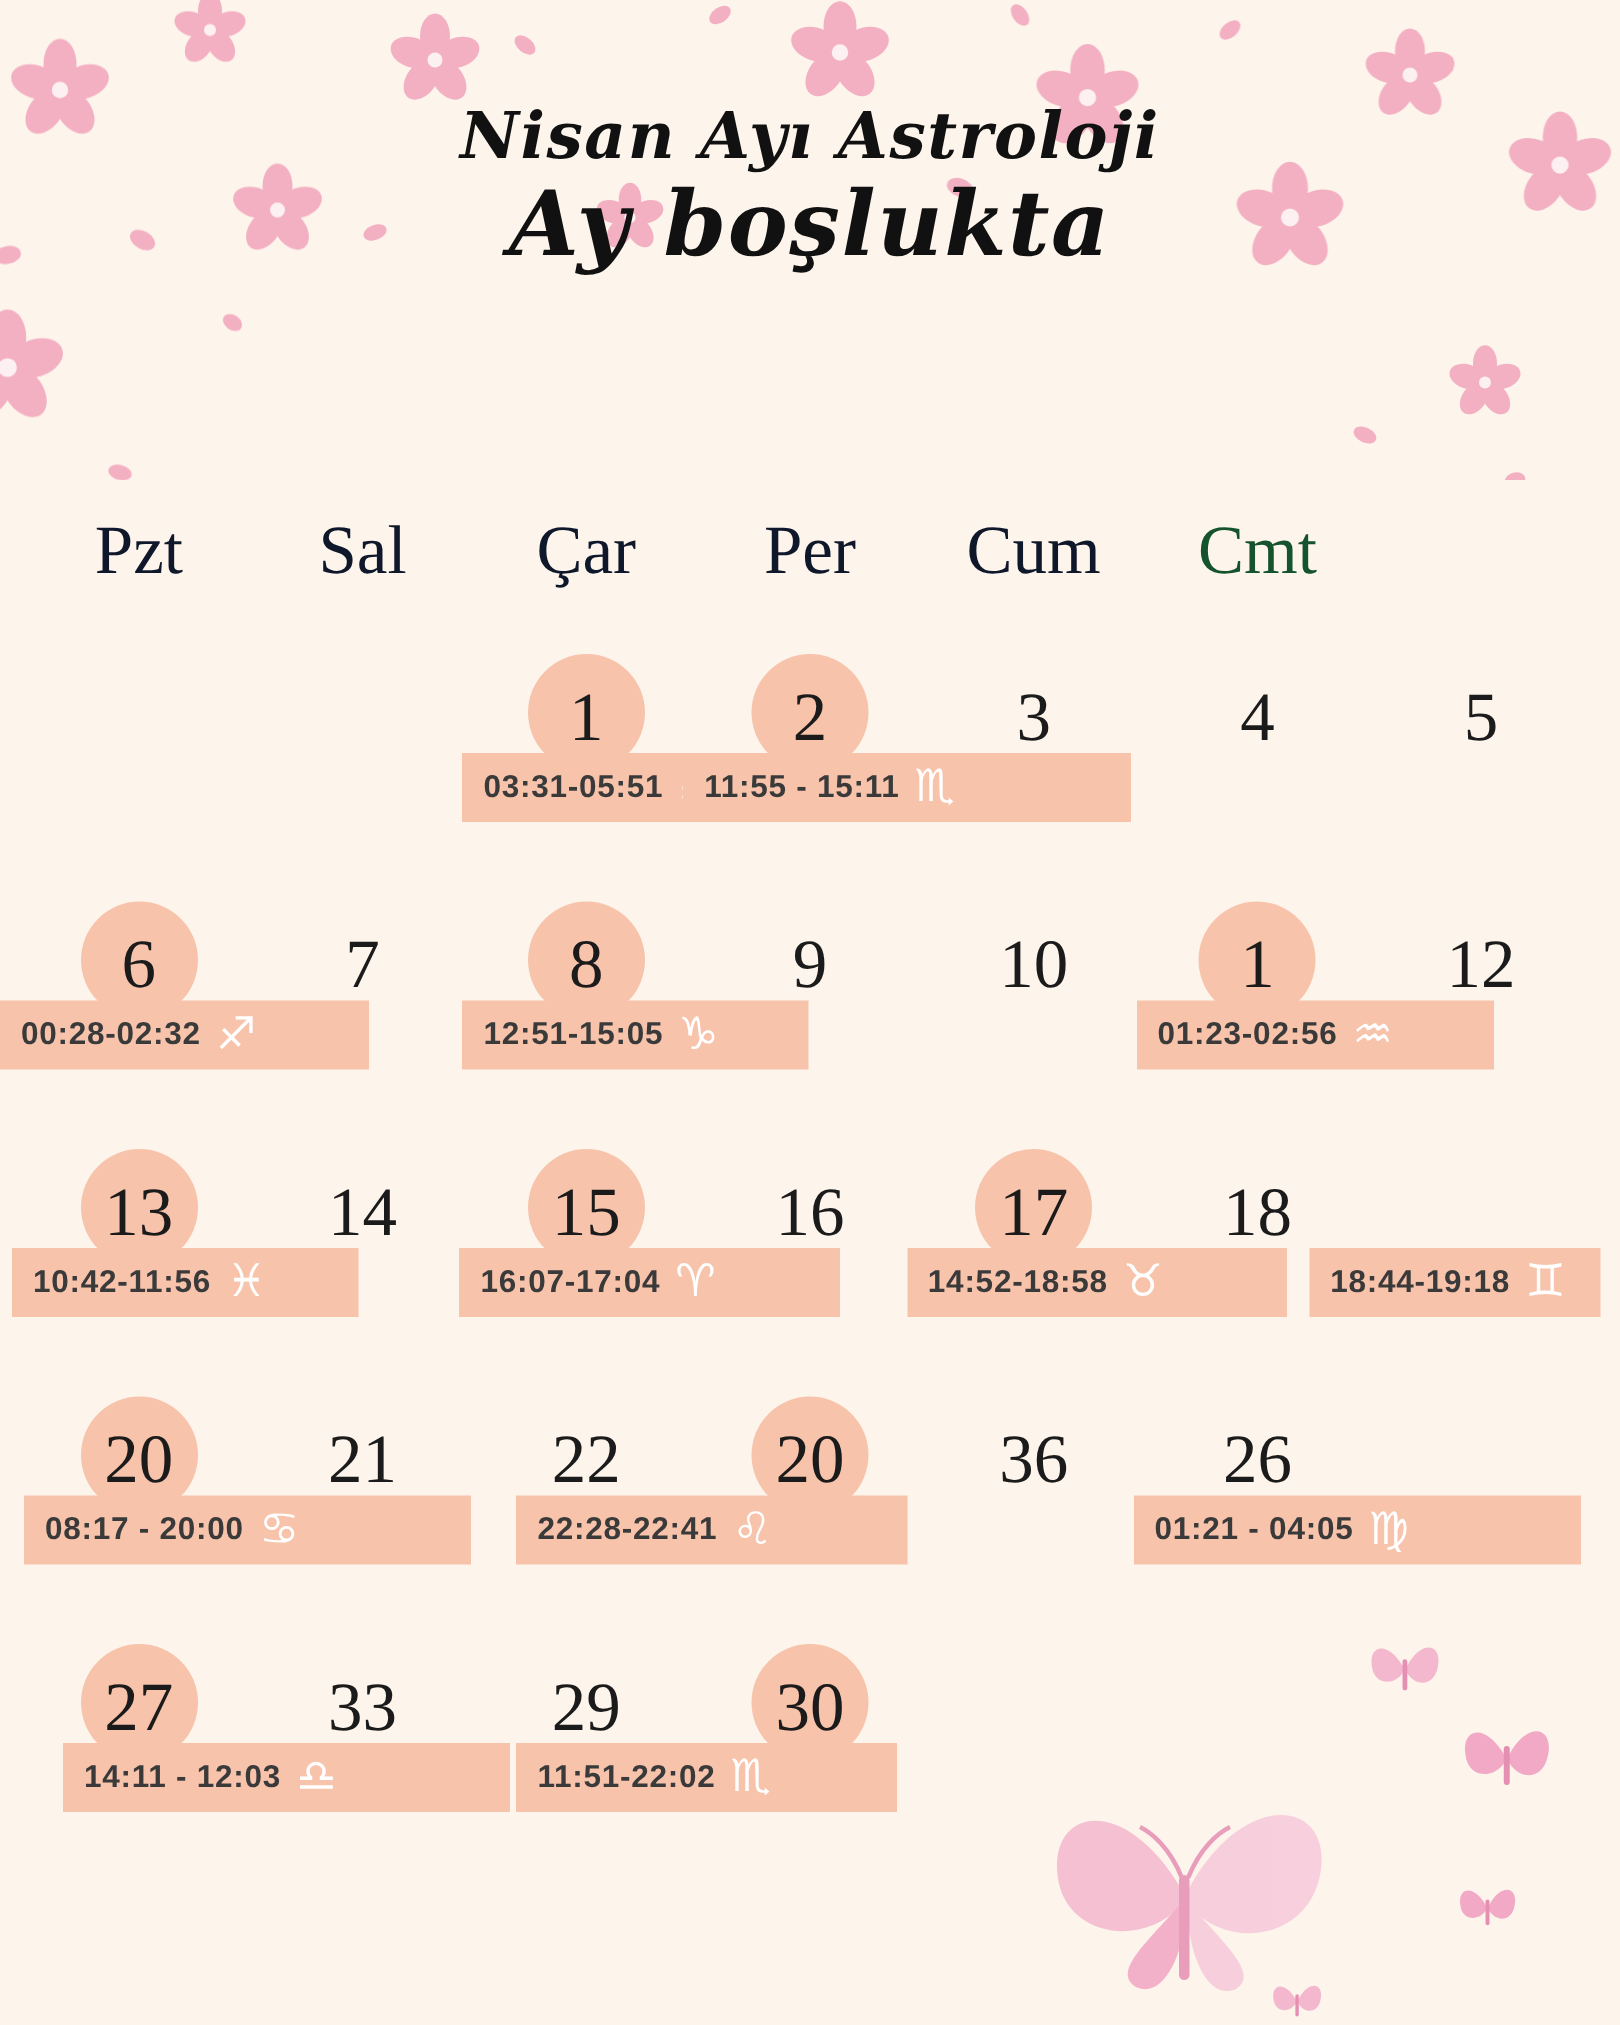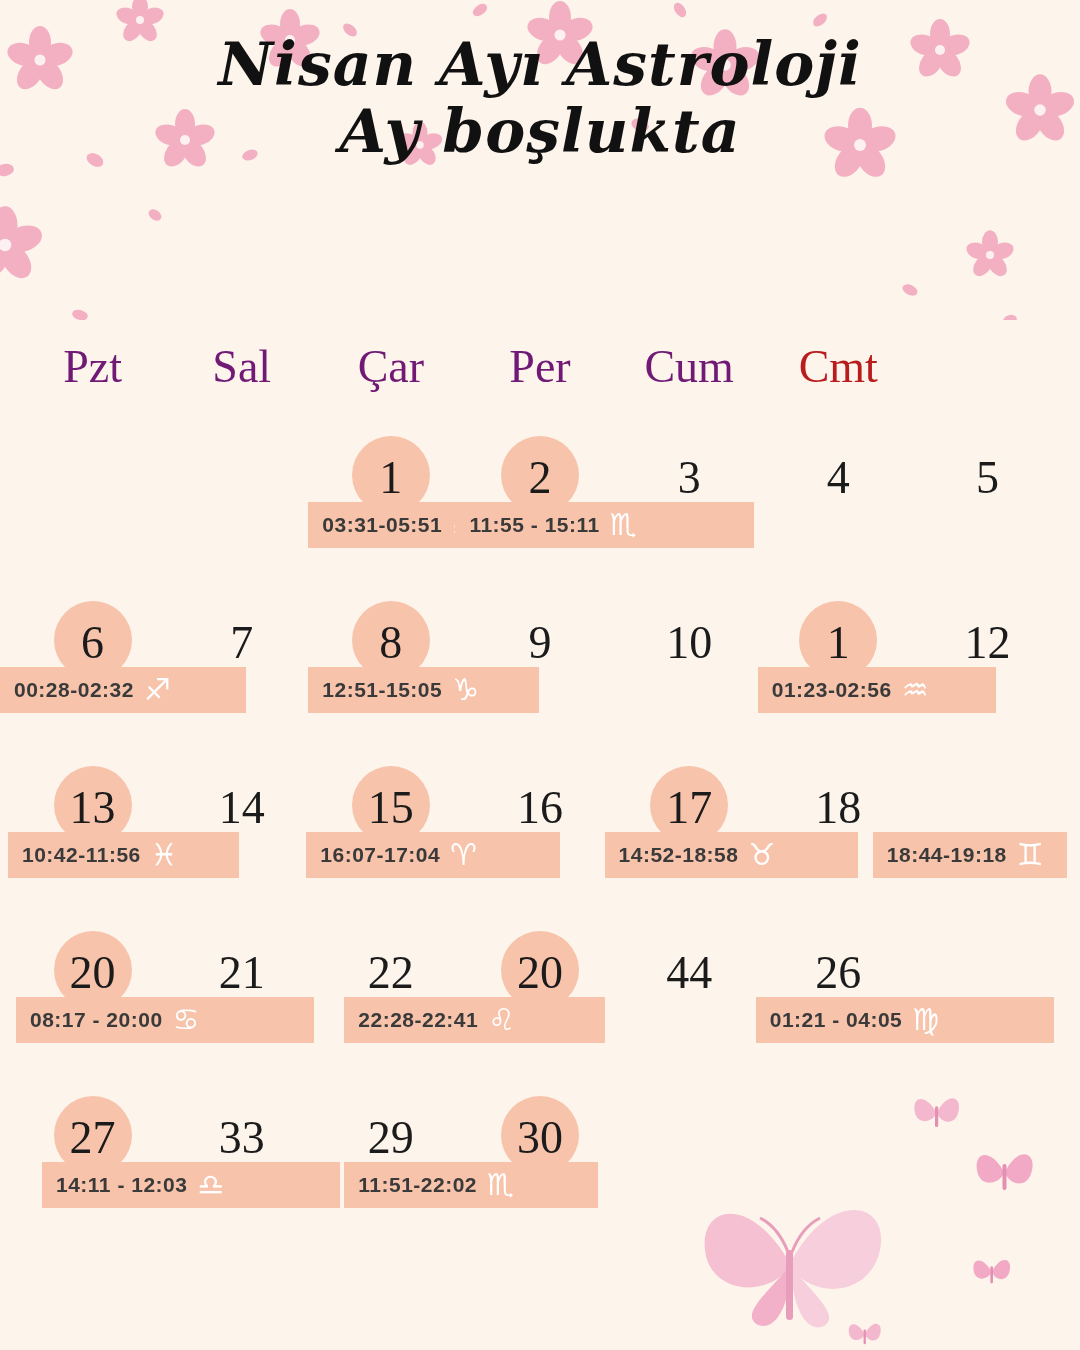--- a/index.html
+++ b/index.html
@@ -20,36 +20,36 @@
     text-align:center;z-index:5;
   }
   .title-line{
     font-family:"DejaVu Serif", serif;
     font-style:italic;
     font-weight:bold;
     color:#111;
     letter-spacing:1px;
     line-height:1.02;
   }
-  #title-line-1{font-size:60px;}
+  #title-line-1{font-size:43px;margin-top:36px;}
   #title-line-2{font-size:60px;margin-top:6px;}
 
   
   #weekdays{
     position:absolute;top:340px;left:18px;width:1044px;
     display:grid;grid-template-columns:repeat(7,1fr);
     z-index:4;
   }
   .weekday{
     text-align:center;
     font-size:46px;
-    color:#701a75;
+    color:#0f172a;
     font-family:"Liberation Serif", serif;
   }
-  .weekday.weekend{color:#b91c1c;}
+  .weekday.weekend{color:#14532d;}
 
   
   #calendar{
     position:absolute;top:430px;left:18px;width:1044px;
     z-index:4;
   }
   .week{
     position:relative;
     height:165px;
   }
@@ -356,21 +356,21 @@
         <div class="day">
           <span class="daynum">21</span>
         </div>
         <div class="day">
           <span class="daynum">22</span>
         </div>
         <div class="day highlight">
           <span class="daynum">20</span>
         </div>
         <div class="day">
-          <span class="daynum">44</span>
+          <span class="daynum">36</span>
         </div>
         <div class="day">
           <span class="daynum">26</span>
         </div>
       </div>
       <div class="bar" style="left: -2px; width: 298.286px; top: 72px;">
         <span class="times">08:17    -   20:00</span>
         <span class="glyph">♋</span>
       </div>
       <div class="bar" style="left: 326.286px; width: 261px; top: 72px;">

